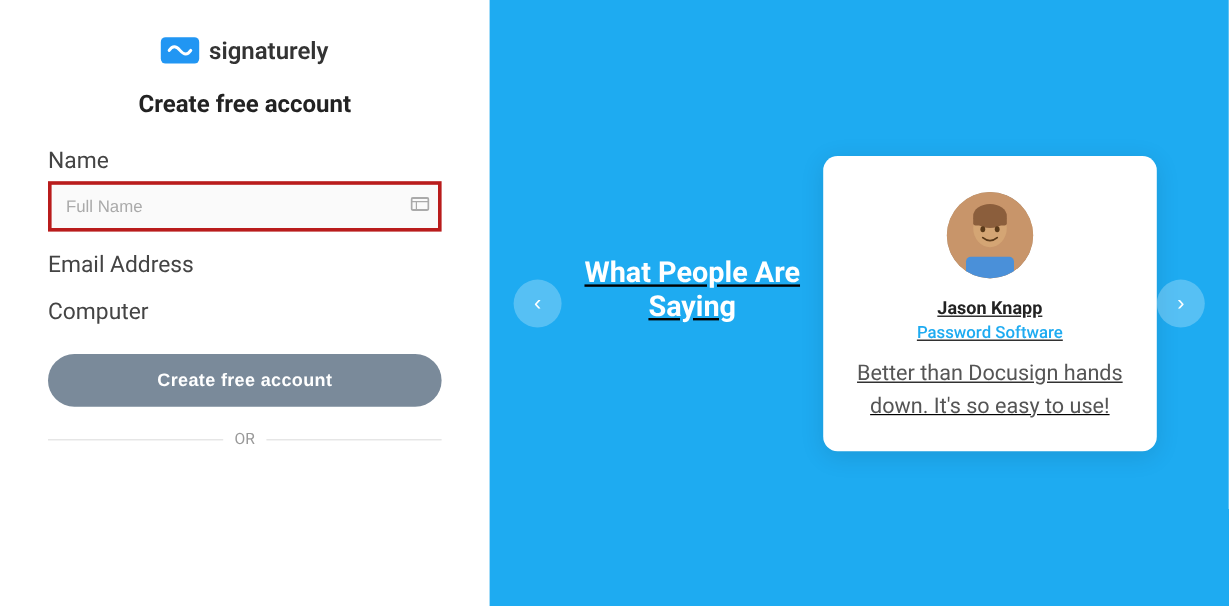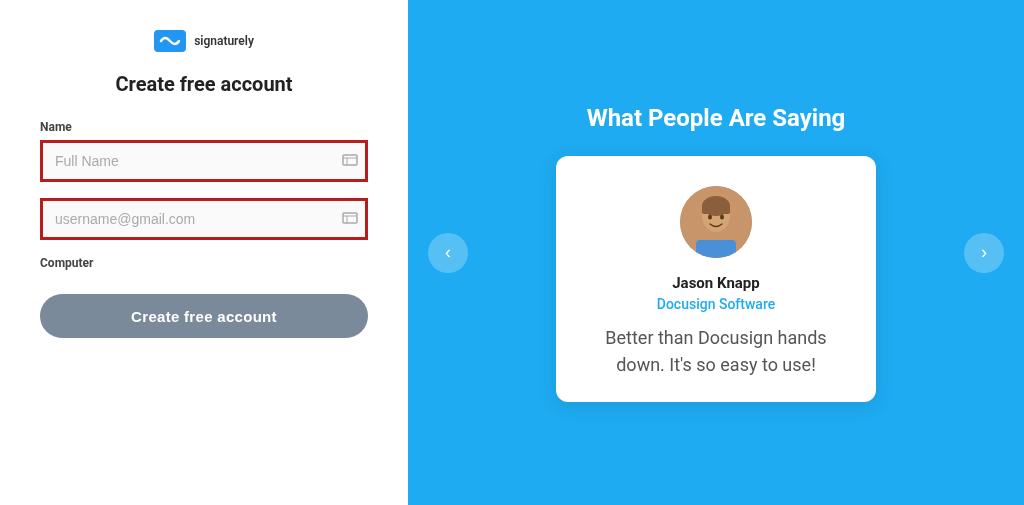--- a/index.html
+++ b/index.html
@@ -37,21 +37,21 @@
       border-radius: 4px;
       display: flex;
       align-items: center;
       justify-content: center;
       color: white;
       font-size: 10px;
       font-weight: bold;
     }
 
     .logo-text {
-      font-size: 12px;
+      font-size: 20px;
       font-weight: 600;
       color: #333;
     }
 
     .page-title {
       font-size: 20px;
       font-weight: 700;
       color: #222;
       margin-bottom: 24px;
       text-align: center;
@@ -60,22 +60,22 @@
     .form-container {
       width: 100%;
     }
 
     .form-group {
       margin-bottom: 16px;
     }
 
     .form-label {
       display: block;
-      font-size: 12px;
-      font-weight: 700;
+      font-size: 19px;
+      font-weight: 400;
       color: #444;
       margin-bottom: 6px;
     }
 
     .input-wrapper {
       position: relative;
       display: flex;
       align-items: center;
     }
 
@@ -133,25 +133,26 @@
       flex: 1;
       height: 1px;
       background: #e0e0e0;
     }
 
     
     .right-panel {
       flex: 1;
       background: #1EABF1;
       display: flex;
-      flex-direction: column;
+      flex-direction: row;
       align-items: center;
       justify-content: center;
       position: relative;
       padding: 30px 60px;
+      text-decoration: underline;
     }
 
     .section-title {
       font-size: 24px;
       font-weight: 700;
       color: #ffffff;
       margin-bottom: 24px;
       text-align: center;
     }
 
@@ -245,38 +246,32 @@
           <svg width="16" height="12" viewBox="0 0 16 12" fill="none">
             <rect x="1" y="1" width="14" height="10" rx="1" stroke="#aaa" stroke-width="1.5" fill="none"></rect>
             <line x1="1" y1="4" x2="15" y2="4" stroke="#aaa" stroke-width="1"></line>
             <line x1="5" y1="4" x2="5" y2="11" stroke="#aaa" stroke-width="1"></line>
           </svg>
         </span>
       </div>
     </div>
 
     <div class="form-group">
-      <div class="input-wrapper">
-        <input class="form-input" type="email" placeholder="username@gmail.com" style="">
-        <span class="input-icon">
-          <svg width="16" height="12" viewBox="0 0 16 12" fill="none">
-            <rect x="1" y="1" width="14" height="10" rx="1" stroke="#aaa" stroke-width="1.5" fill="none"></rect>
-            <line x1="1" y1="4" x2="15" y2="4" stroke="#aaa" stroke-width="1"></line>
-            <line x1="5" y1="4" x2="5" y2="11" stroke="#aaa" stroke-width="1"></line>
-          </svg>
-        </span>
-      </div>
+      <label class="form-label">Email Address</label>
     </div>
 
     <div class="form-group">
       <label class="form-label">Computer</label>
     </div>
 
     <button class="btn-create">Create free account</button>
 
+    <div class="or-divider">
+      <span>OR</span>
+    </div>
   </div>
 </div>
 
 <div class="right-panel">
   <h2 class="section-title">What People Are Saying</h2>
 
   <div class="testimonial-card">
     <div class="avatar">
       <svg width="72" height="72" viewBox="0 0 72 72">
         <circle cx="36" cy="36" r="36" fill="#c8956a"></circle>
@@ -288,19 +283,19 @@
 
         <rect x="16" y="54" width="40" height="20" rx="4" fill="#4a90d9"></rect>
 
         <ellipse cx="30" cy="31" rx="2" ry="2.5" fill="#5a3a1a"></ellipse>
         <ellipse cx="42" cy="31" rx="2" ry="2.5" fill="#5a3a1a"></ellipse>
         <path d="M30 38 Q36 43 42 38" stroke="#5a3a1a" stroke-width="1.5" fill="none" stroke-linecap="round"></path>
       </svg>
     </div>
 
     <p class="person-name">Jason Knapp</p>
-    <p class="person-role">Docusign Software</p>
+    <p class="person-role">Password Software</p>
     <p class="testimonial-text">Better than Docusign hands down. It's so easy to use!</p>
   </div>
 
   <button class="nav-arrow nav-arrow-left">‹</button>
   <button class="nav-arrow nav-arrow-right">›</button>
 </div>
 
 </body></html>

